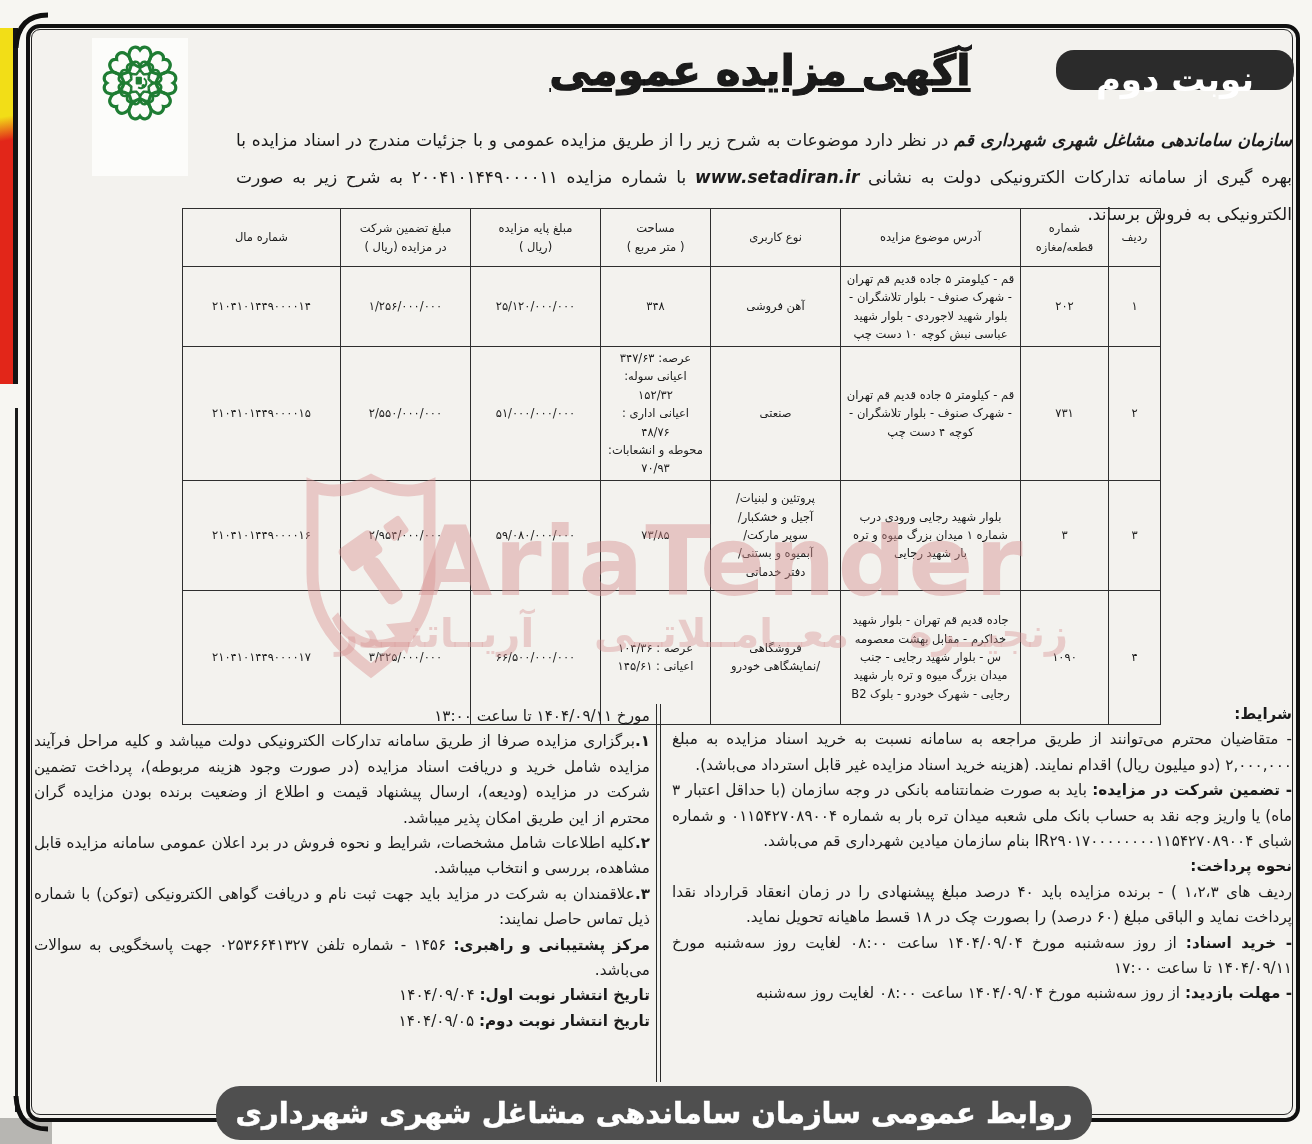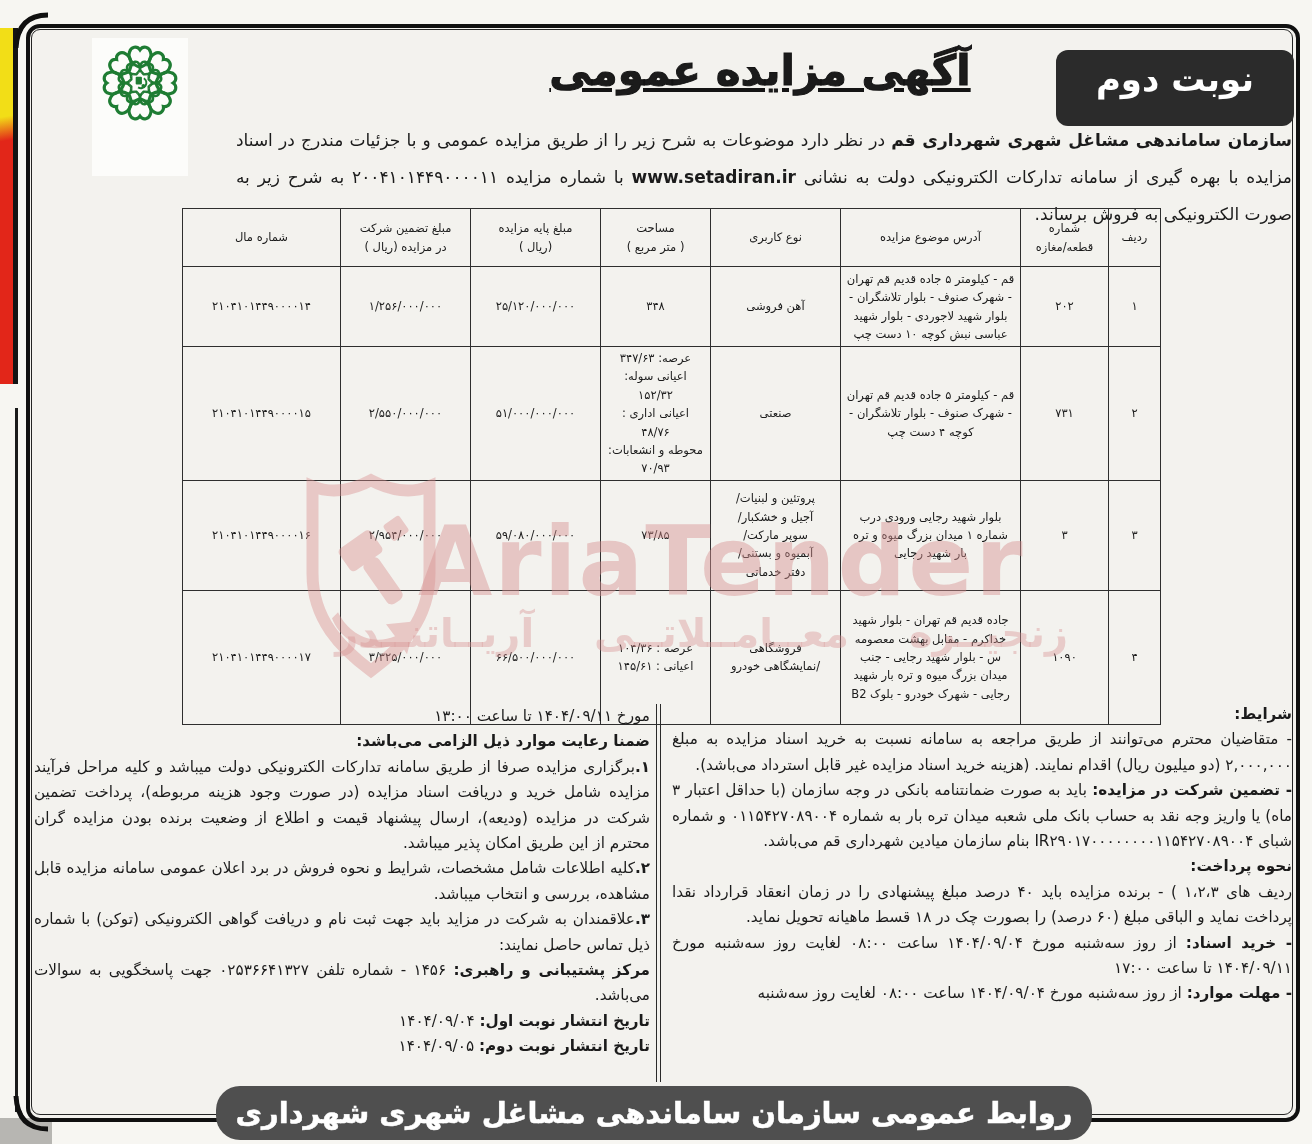--- a/index.html
+++ b/index.html
@@ -30,36 +30,36 @@
     left:31px;top:29px;width:1262px;height:1086px;
     border:1.6px solid #242424;border-radius:9px;box-sizing:border-box;
     pointer-events:none;
   }
   .corner-curl{width:40px;height:40px;}
   .curl-tl{left:10px;top:10px;}
   .curl-bl{left:10px;top:1094px;transform:scaleY(-1);}
 
   
   .badge{
-    left:1056px;top:50px;width:238px;height:76px;
-    background:#2b2b2b;border-radius:12px;
+    left:1056px;top:50px;width:238px;height:40px;
+    background:#2b2b2b;border-radius:18px;
     color:#fff;font-weight:bold;font-size:34px;line-height:58px;
     text-align:center;direction:rtl;
   }
   .page-title{
     left:470px;top:46px;width:580px;height:66px;
     font-size:42px;font-weight:bold;text-align:center;direction:rtl;
     letter-spacing:-2px;text-decoration:underline;-webkit-text-stroke:1px #141414;
   }
   .logo-box{left:92px;top:38px;width:96px;height:138px;background:#fcfcfa;}
   .intro{
     left:236px;top:122px;width:1056px;height:78px;
     direction:rtl;text-align:justify;font-size:17px;line-height:37px;
   }
-  .intro b{font-weight:bold;}
+  .intro b{font-weight:bold;font-style:italic;}
 
   
   table.lots{
     position:absolute;left:182px;top:208px;width:978px;
     border-collapse:collapse;direction:rtl;table-layout:fixed;
   }
   table.lots th,table.lots td{
     border:1.4px solid #2e2e2e;
     font-size:11.5px;font-weight:normal;
     text-align:center;vertical-align:middle;
@@ -227,28 +227,27 @@
 </tbody>
   </table>
 
 <div class="abs txtcol col-right">
   <p class="h">شرایط:</p>
   <p>- متقاضیان محترم می‌توانند از طریق مراجعه به سامانه نسبت به خرید اسناد مزایده به مبلغ ۲,۰۰۰,۰۰۰ (دو میلیون ریال) اقدام نمایند. (هزینه خرید اسناد مزایده غیر قابل استرداد می‌باشد).</p>
   <p><b>- تضمین شرکت در مزایده:</b><span> باید به صورت ضمانتنامه بانکی در وجه سازمان (با حداقل اعتبار ۳ ماه) یا واریز وجه نقد به حساب بانک ملی شعبه میدان تره بار به شماره ۰۱۱۵۴۲۷۰۸۹۰۰۴ و شماره شبای IR۲۹۰۱۷۰۰۰۰۰۰۰۰۱۱۵۴۲۷۰۸۹۰۰۴ بنام سازمان میادین شهرداری قم می‌باشد.</span></p>
   <p class="h">نحوه پرداخت:</p>
   <p>ردیف های ۱،۲،۳ ) - برنده مزایده باید ۴۰ درصد مبلغ پیشنهادی را در زمان انعقاد قرارداد نقدا پرداخت نماید و الباقی مبلغ (۶۰ درصد) را بصورت چک در ۱۸ قسط ماهیانه تحویل نماید.</p>
   <p><b>- خرید اسناد:</b><span> از روز سه‌شنبه مورخ ۱۴۰۴/۰۹/۰۴ ساعت ۰۸:۰۰ لغایت روز سه‌شنبه مورخ ۱۴۰۴/۰۹/۱۱ تا ساعت ۱۷:۰۰</span></p>
-  <p><b>- مهلت موارد:</b><span> از روز سه‌شنبه مورخ ۱۴۰۴/۰۹/۰۴ ساعت ۰۸:۰۰ لغایت روز سه‌شنبه</span></p>
+  <p><b>- مهلت بازدید:</b><span> از روز سه‌شنبه مورخ ۱۴۰۴/۰۹/۰۴ ساعت ۰۸:۰۰ لغایت روز سه‌شنبه</span></p>
 </div>
 
 <div class="abs col-divider"></div>
 
 <div class="abs txtcol col-left">
   <p>مورخ ۱۴۰۴/۰۹/۱۱ تا ساعت ۱۳:۰۰</p>
-  <p class="h">ضمنا رعایت موارد ذیل الزامی می‌باشد:</p>
   <p><b>۱.</b><span>برگزاری مزایده صرفا از طریق سامانه تدارکات الکترونیکی دولت میباشد و کلیه مراحل فرآیند مزایده شامل خرید و دریافت اسناد مزایده (در صورت وجود هزینه مربوطه)، پرداخت تضمین شرکت در مزایده (ودیعه)، ارسال پیشنهاد قیمت و اطلاع از وضعیت برنده بودن مزایده گران محترم از این طریق امکان پذیر میباشد.</span></p>
   <p><b>۲.</b><span>کلیه اطلاعات شامل مشخصات، شرایط و نحوه فروش در برد اعلان عمومی سامانه مزایده قابل مشاهده، بررسی و انتخاب میباشد.</span></p>
   <p><b>۳.</b><span>علاقمندان به شرکت در مزاید باید جهت ثبت نام و دریافت گواهی الکترونیکی (توکن) با شماره ذیل تماس حاصل نمایند:</span></p>
   <p><b>مرکز پشتیبانی و راهبری:</b><span> ۱۴۵۶ - شماره تلفن ۰۲۵۳۶۶۴۱۳۲۷ جهت پاسخگویی به سوالات می‌باشد.</span></p>
   <p><b>تاریخ انتشار نوبت اول:</b><span> ۱۴۰۴/۰۹/۰۴</span></p>
   <p><b>تاریخ انتشار نوبت دوم:</b><span> ۱۴۰۴/۰۹/۰۵</span></p>
 </div>
 
 <div class="abs footer-bar">روابط عمومی سازمان ساماندهی مشاغل شهری شهرداری قم</div>
 

